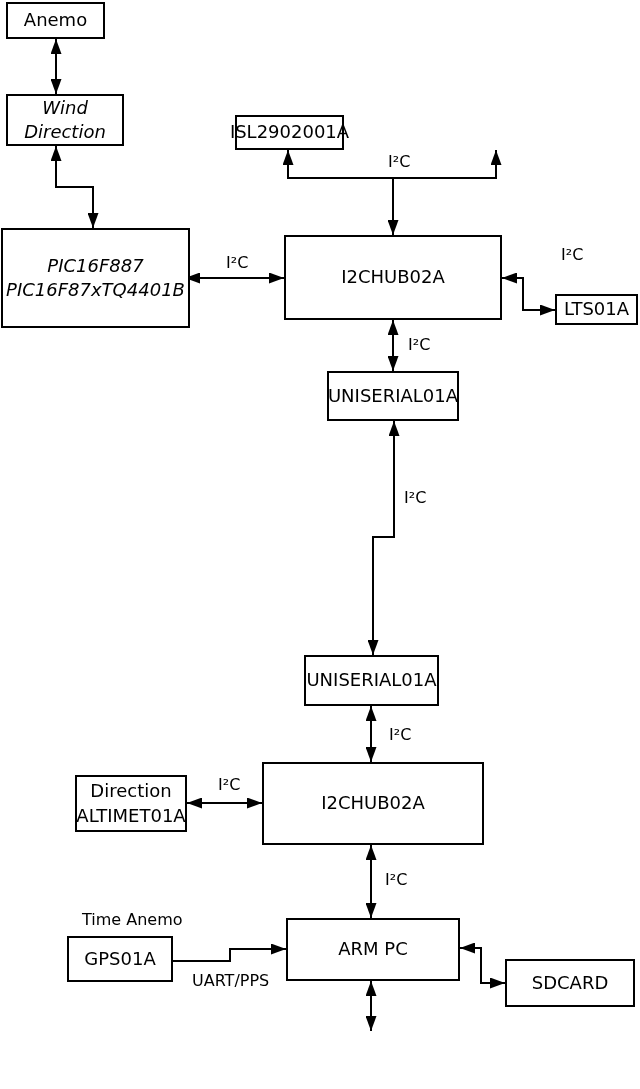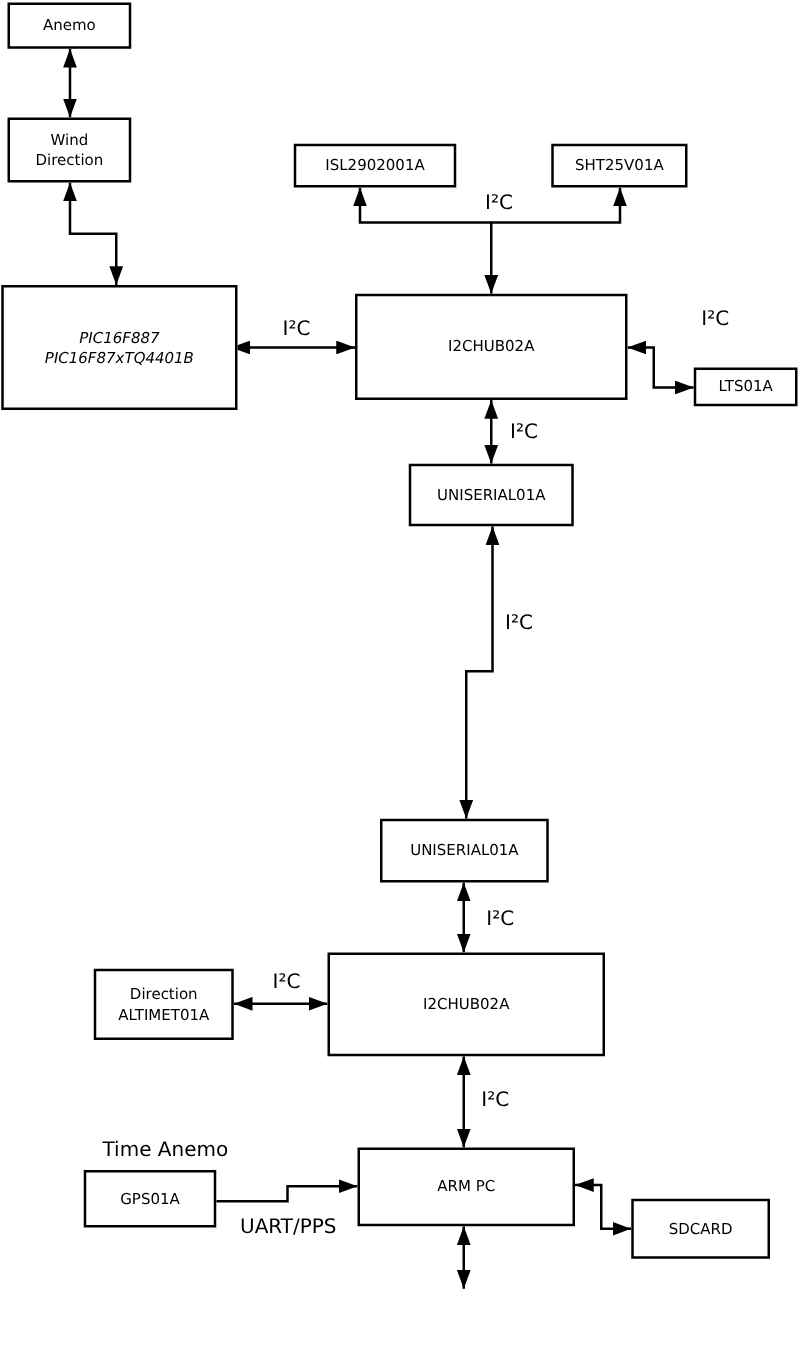--- a/index.html
+++ b/index.html
@@ -27,21 +27,21 @@
     position: absolute;
     box-sizing: border-box;
     border: 2px solid #000000;
     background: #ffffff;
     display: flex;
     align-items: center;
     justify-content: center;
     text-align: center;
   }
   .node-label {
-    font-size: 12px;
+    font-size: 18px;
     line-height: 1.35;
     white-space: pre-line;
     color: #000000;
   }
   .edge-label {
     position: absolute;
     font-size: 16px;
     color: #000000;
     white-space: nowrap;
   }
@@ -74,37 +74,34 @@
     <line x1="371" y1="845" x2="371" y2="918" marker-start="url(#as)" marker-end="url(#ae)"></line>
     <polyline points="173,961 230,961 230,949 286,949" marker-end="url(#ae)"></polyline>
     <polyline points="460,948 481,948 481,983 505,983" marker-start="url(#as)" marker-end="url(#ae)"></polyline>
     <line x1="371" y1="981" x2="371" y2="1031" marker-start="url(#as)" marker-end="url(#ae)"></line>
   </svg>
 
   <div class="node" style="left:6px; top:2px; width:99px; height:37px;">
     <span class="node-label">Anemo</span>
   </div>
 
-  <div class="node" style="left:6px; top:94px; width:99px; height:52px;">
+  <div class="node" style="left:6px; top:94px; width:118px; height:52px;font-style:italic;">
     <span class="node-label">Wind
 Direction</span>
   </div>
 
   <div class="node" style="left:1px; top:228px; width:189px; height:100px;font-style:italic;">
     <span class="node-label">PIC16F887
 PIC16F87xTQ4401B</span>
   </div>
 
-  <div class="node" style="left:235px; top:115px; width:130px; height:35px;">
+  <div class="node" style="left:235px; top:115px; width:109px; height:35px;">
     <span class="node-label">ISL2902001A</span>
   </div>
 
-  <div class="node" style="left:441px; top:115px; width:109px; height:35px;">
-    <span class="node-label">SHT25V01A</span>
-  </div>
 
   <div class="node" style="left:284px; top:235px; width:218px; height:85px;">
     <span class="node-label">I2CHUB02A</span>
   </div>
 
   <div class="node" style="left:555px; top:294px; width:83px; height:31px;">
     <span class="node-label">LTS01A</span>
   </div>
 
   <div class="node" style="left:327px; top:371px; width:132px; height:50px;">
@@ -125,21 +122,21 @@
   </div>
 
   <div class="node" style="left:67px; top:936px; width:106px; height:46px;">
     <span class="node-label">GPS01A</span>
   </div>
 
   <div class="node" style="left:286px; top:918px; width:174px; height:63px;">
     <span class="node-label">ARM PC</span>
   </div>
 
-  <div class="node" style="left:505px; top:959px; width:111px; height:48px;">
+  <div class="node" style="left:505px; top:959px; width:130px; height:48px;">
     <span class="node-label">SDCARD</span>
   </div>
 
 
   <span class="edge-label" style="left:388px; top:152px;">I²C</span>
   <span class="edge-label" style="left:226px; top:253px;">I²C</span>
   <span class="edge-label" style="left:561px; top:245px;">I²C</span>
   <span class="edge-label" style="left:408px; top:335px;">I²C</span>
   <span class="edge-label" style="left:404px; top:488px;">I²C</span>
   <span class="edge-label" style="left:389px; top:725px;">I²C</span>

